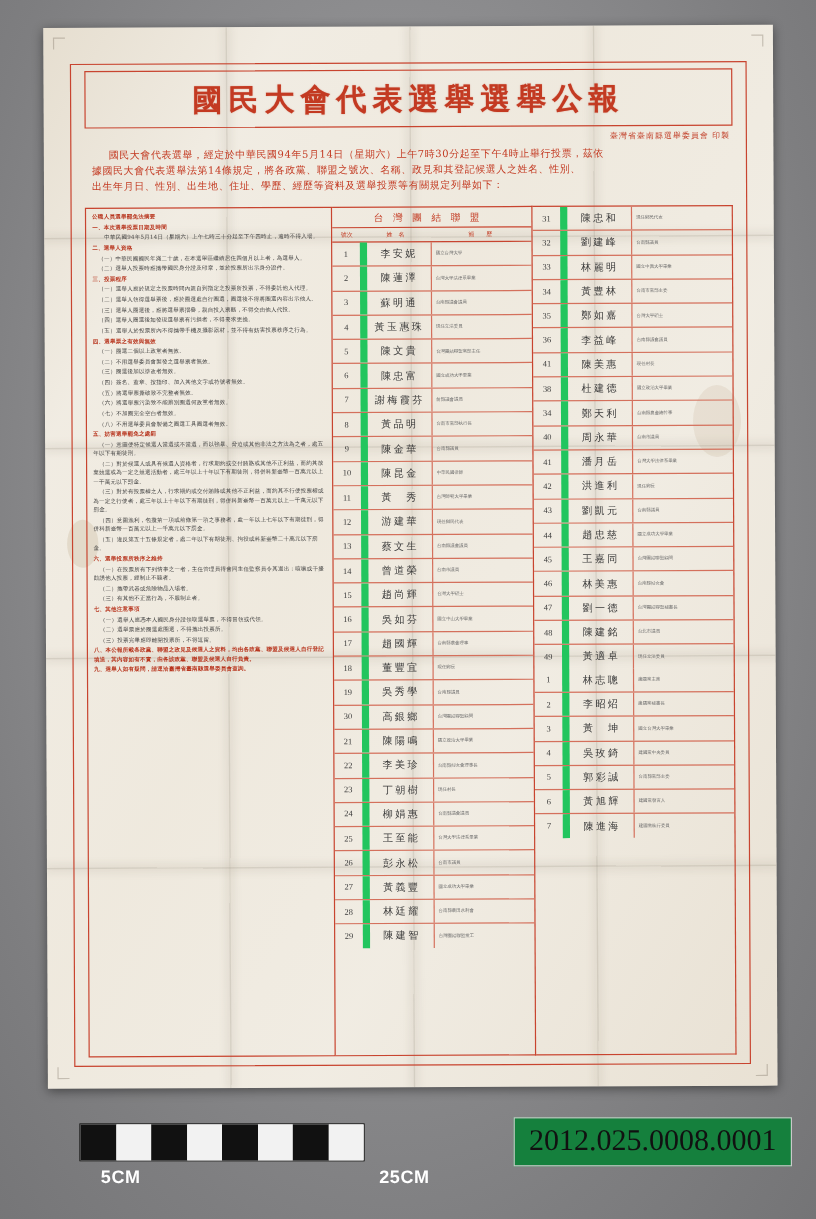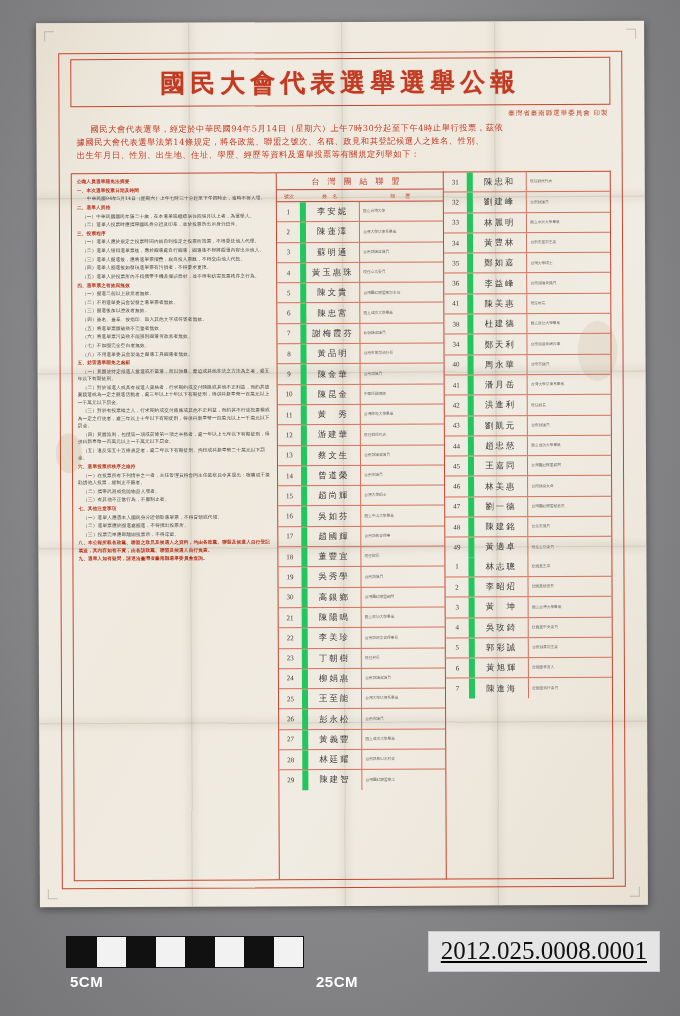--- a/index.html
+++ b/index.html
@@ -144,27 +144,26 @@
     display:flex;border:1px solid #111;background:#fff;
   }
   .scalebar div{flex:1;}
   .sb-dark{background:#111;}
   .sb-light{background:#f2f2f2;}
   .scale-label{
     position:absolute;bottom:26px;color:#fff;
     font-family:"Liberation Sans", sans-serif;
     font-size:15px;font-weight:700;letter-spacing:.5px;
   }
-  .scale-label.l{left:70px;}
+  .scale-label.l{left:84px;}
   .scale-label.r{left:290px;margin-left:26px;}
   .acc-plate{
     position:absolute;right:20px;bottom:44px;
-    background:#e5e5e5;border:1px solid #c9c9c9;
+    background:#15803d;border:1px solid #c9c9c9;
     padding:5px 12px 6px;
-    text-decoration:underline;
   }
   .acc-num{
     font-family:"Liberation Serif", serif;
     font-size:25px;color:#111;letter-spacing:0px;white-space:nowrap;
   }
 </style>
 </head>
 <body>
 
 <div class="backdrop"></div>

